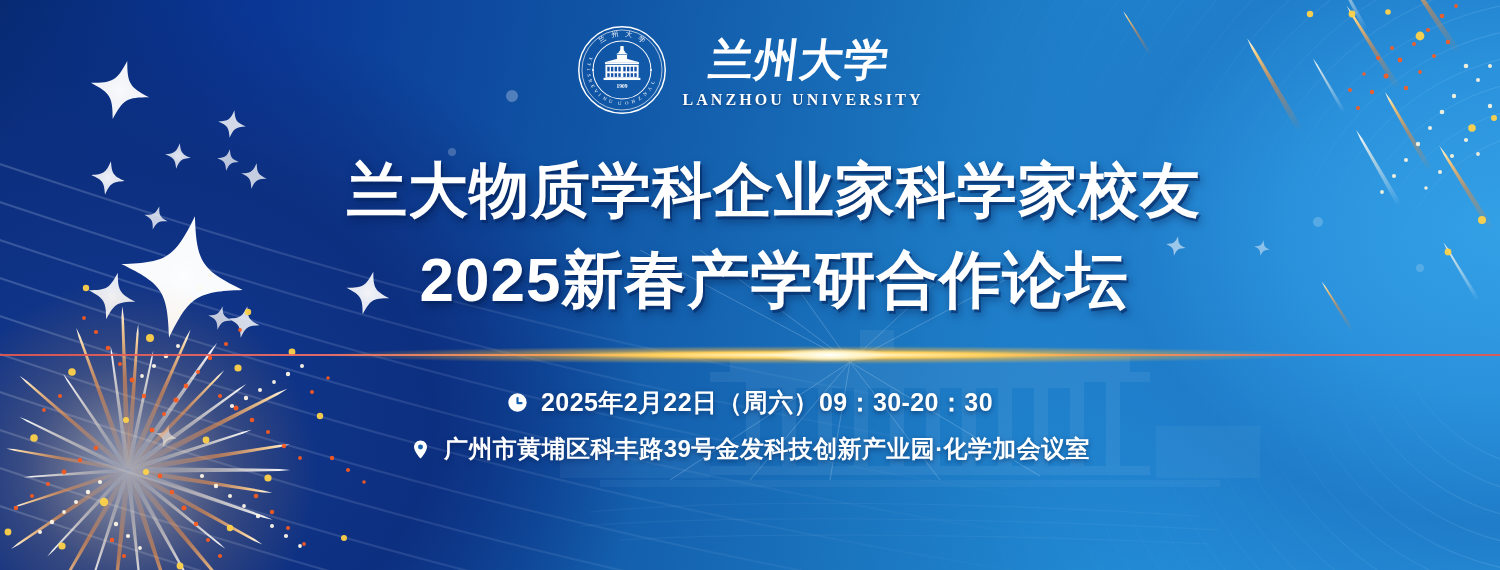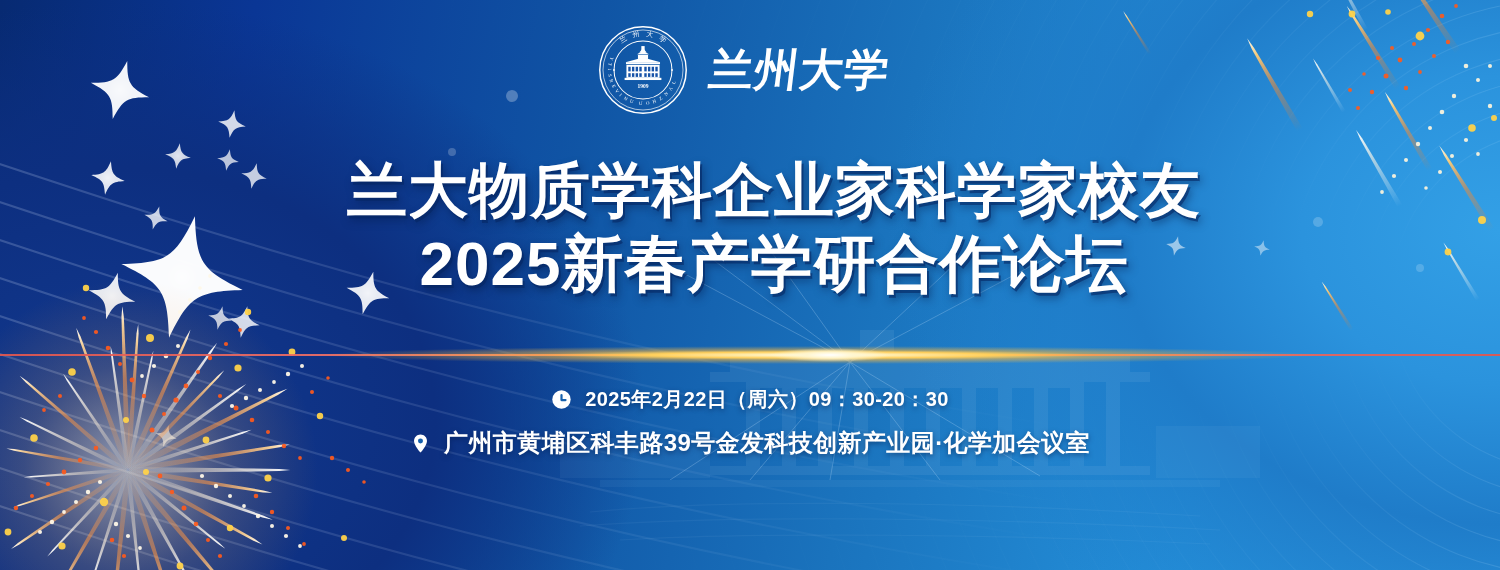--- a/index.html
+++ b/index.html
@@ -66,34 +66,34 @@
     display:flex;flex-direction:column;align-items:center;gap:2px;padding-left:48px;
   }
   .title-line{
     font-family:"Liberation Sans","DejaVu Sans",sans-serif;
     font-weight:700;color:#ffffff;white-space:nowrap;line-height:1.16;
     text-shadow:
       2px 3px 0 rgba(6,38,98,.58),
       3px 5px 9px rgba(3,24,70,.50);
   }
   .title-line-1{font-size:60px;letter-spacing:1px;}
-  .title-line-2{font-size:62px;letter-spacing:1px;}
+  .title-line-2{font-size:62px;letter-spacing:1px;margin-top:16px;}
 
   
   .info-block{
     position:absolute;left:0;right:0;top:386px;
     display:flex;flex-direction:column;align-items:center;gap:14px;
   }
   .info-row{
     display:flex;align-items:center;gap:13px;
     color:#ffffff;white-space:nowrap;
     text-shadow:0 2px 5px rgba(4,26,72,.55);
   }
   .info-icon{width:21px;height:21px;flex:0 0 auto;display:block;}
-  .info-text{font-size:20px;font-weight:600;letter-spacing:.4px;}
+  .info-text{font-size:25px;font-weight:600;letter-spacing:.4px;}
   .info-row-2 .info-text{font-size:24px;text-align:right;}
 
   
 </style>
 </head>
 <body>
 
 <div id="banner">
 
   <svg class="layer arcs" viewBox="0 0 1500 570" preserveAspectRatio="none">
@@ -579,20 +579,21 @@
           <rect x="63.4" y="53.5" width="2.6" height="4"></rect>
       </g>
       <text x="50" y="69.5" fill="#ffffff" text-anchor="middle" font-family="'Liberation Serif','DejaVu Serif',serif" font-size="6" font-weight="700">1909</text>
     </svg>
 
     <div class="wordmark">
 
       <svg class="wordmark-cn" viewBox="0 0 200 56">
         <text x="100" y="43" text-anchor="middle" fill="#ffffff" font-family="'Liberation Serif','DejaVu Serif',serif" font-size="44" font-weight="700" letter-spacing="1" transform="skewX(-7)" style="paint-order:stroke;">兰州大学</text>
       </svg>
+      <div class="wordmark-en">LANZHOU  UNIVERSITY</div>
     </div>
   </div>
 
   <div class="title-block">
     <div class="title-line title-line-1">兰大物质学科企业家科学家校友</div>
     <div class="title-line title-line-2">2025新春产学研合作论坛</div>
   </div>
 
   <div class="info-block">
 

